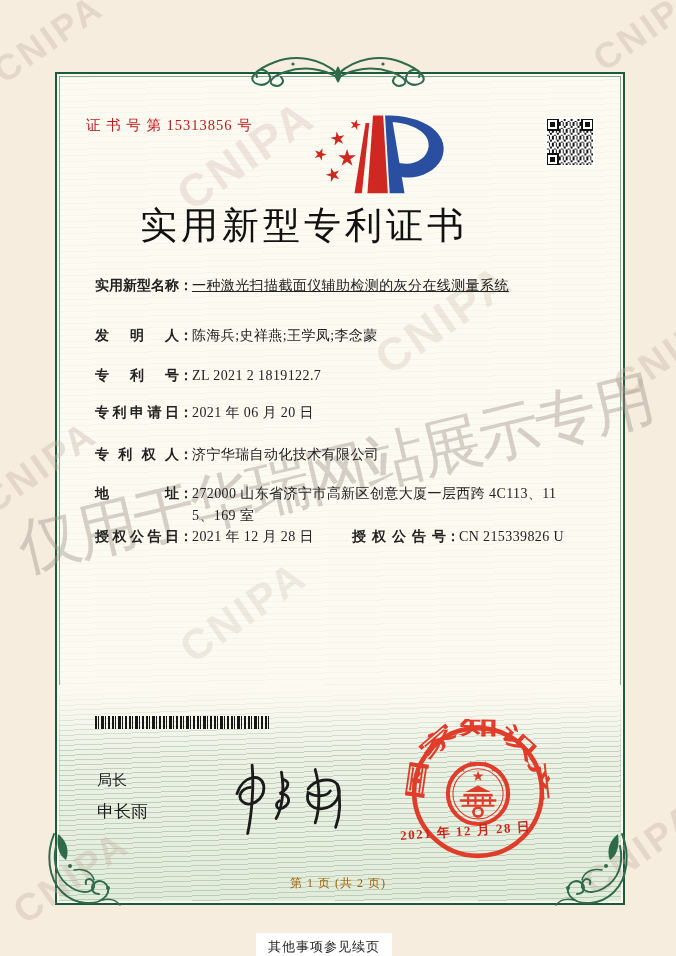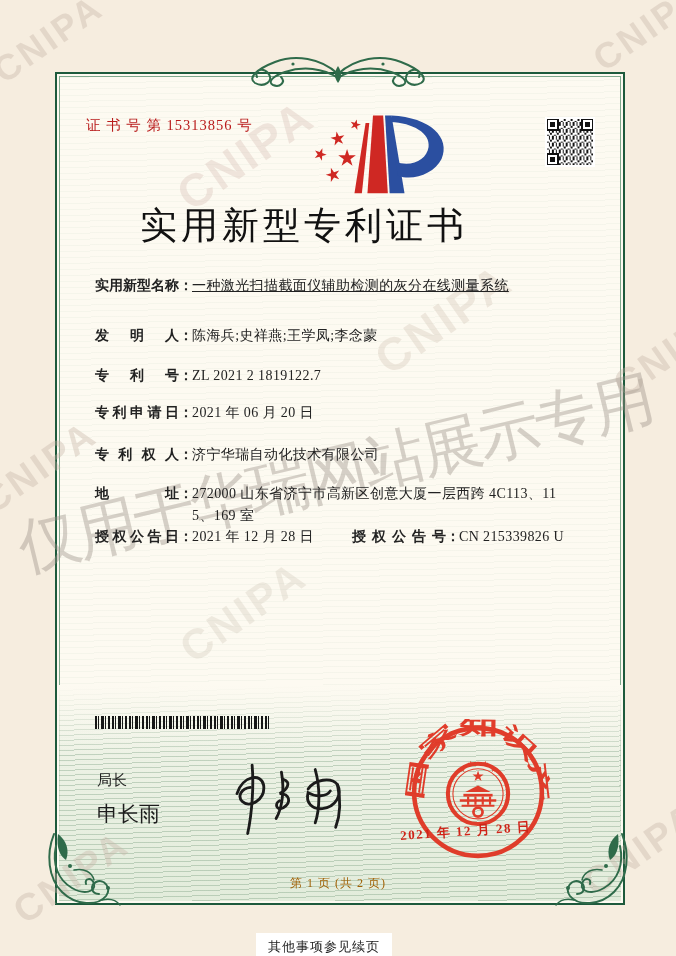--- a/index.html
+++ b/index.html
@@ -77,21 +77,21 @@
     background:repeating-linear-gradient(90deg,
       #161616 0 2px, transparent 2px 3px,
       #161616 3px 4px, transparent 4px 6px,
       #161616 6px 9px, transparent 9px 10px,
       #161616 10px 11px, transparent 11px 13px,
       #161616 13px 15px, transparent 15px 17px);
   }
   
   .sig-title{position:absolute;left:97px;top:771px;font-size:15px;z-index:3;color:#1c1c1c;
     font-family:"Liberation Sans",sans-serif;}
-  .sig-name{position:absolute;left:97px;top:800px;font-size:21px;z-index:3;color:#1c1c1c;
+  .sig-name{position:absolute;left:97px;top:800px;font-size:17px;z-index:3;color:#1c1c1c;
     font-family:"Liberation Sans",sans-serif;}
   .sig-hand{position:absolute;left:200px;top:758px;width:170px;height:80px;z-index:3;}
   
   .seal{position:absolute;left:405px;top:719px;width:146px;height:146px;z-index:4;opacity:0.93;}
   .seal-date{
     position:absolute;left:400px;top:821px;width:170px;z-index:4;
     font-size:13px;font-weight:700;letter-spacing:1.5px;color:#cf2418;
     transform:rotate(-4deg);white-space:nowrap;
   }
   

